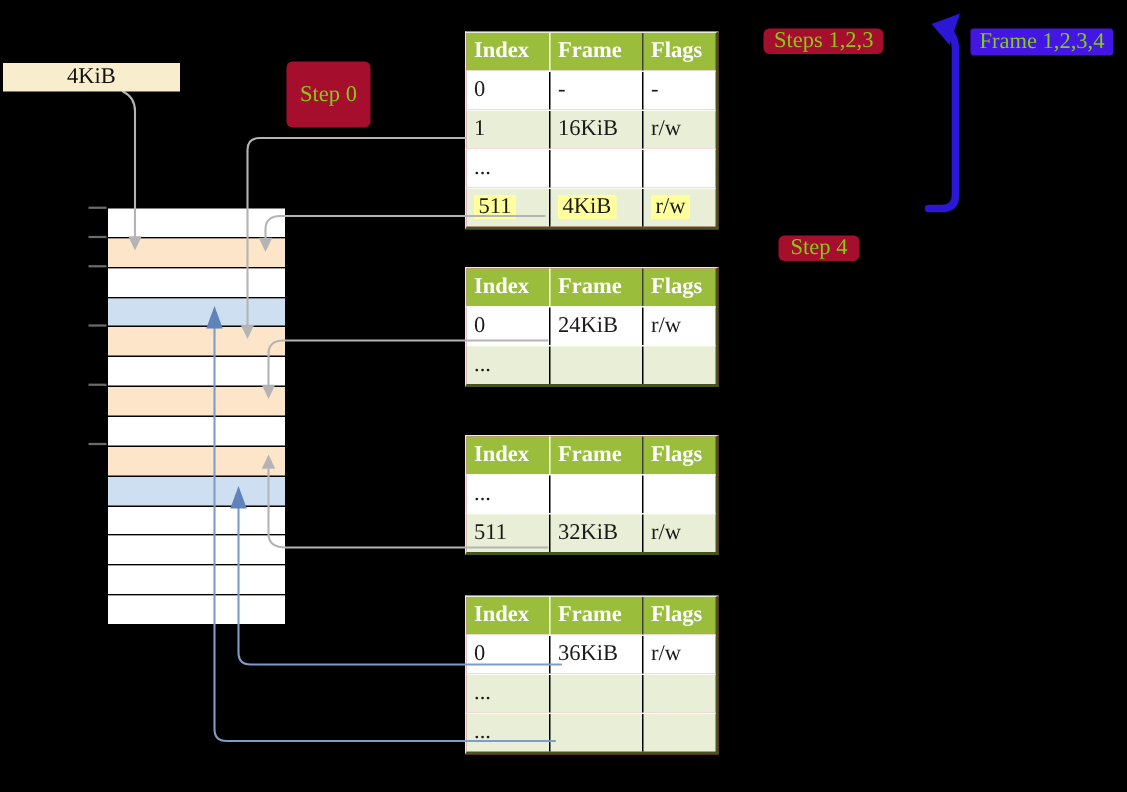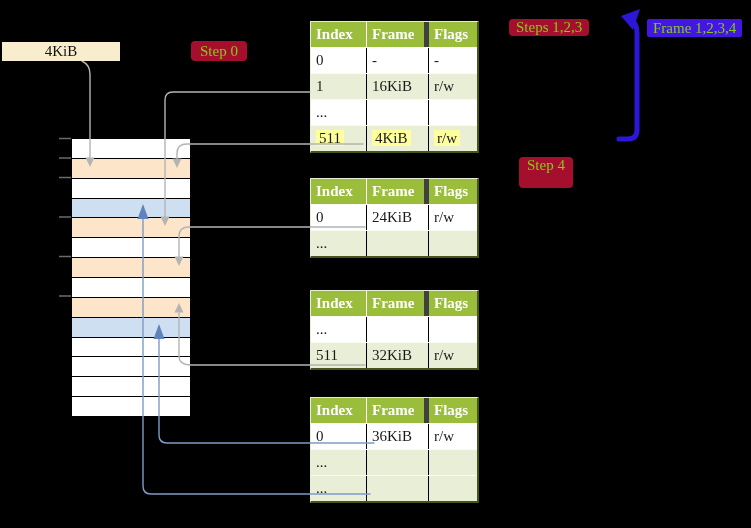--- a/index.html
+++ b/index.html
@@ -8,41 +8,41 @@
     --cream:#f8eecd; --gray:#b4b4b4; --steel:#7e9cc8; --bblue:#2c17d6;
   }
   html,body{margin:0;padding:0;background:var(--bg);}
   #stage{position:relative;width:751px;height:528px;background:var(--bg);overflow:hidden;
          font-family:"Liberation Serif","DejaVu Serif",serif;}
   .badge{position:absolute;font-size:15px;color:#84cc16;white-space:nowrap;z-index:6;}
   .badge.crimson{background:var(--crimson);border-radius:4px;}
   .badge.bluebadge{background:var(--blue-badge);border-radius:2px;}
   #size-label{left:2px;top:42px;width:118px;height:19px;line-height:19px;text-align:center;
               background:var(--cream);color:#111;font-size:15px;z-index:6;position:absolute;}
-  #step0{left:191px;top:41px;height:20px;line-height:20px;padding:0 9px;}
+  #step0{left:191px;top:41px;height:20px;line-height:20px;padding:12px 9px;}
   #steps123{left:509px;top:19px;height:17px;line-height:17px;padding:0 7px;}
   #steps1234{left:647px;top:19px;height:18px;line-height:18px;padding:0 6px;}
-  #step4{left:519px;top:157px;height:31px;line-height:17px;padding:0 8px;}
+  #step4{left:519px;top:157px;height:17px;line-height:17px;padding:0 8px;}
 
   #memory-column{position:absolute;left:71px;top:138px;width:118px;height:277px;
                  border:1px solid #000;display:flex;flex-direction:column;z-index:1;}
   .mem-row{flex:1;border-bottom:1px solid #000;}
   .mem-row:last-child{border-bottom:none;}
   .mem-white{background:#ffffff;}
   .mem-orange{background:var(--mem-orange);}
   .mem-blue{background:var(--mem-blue);}
 
   .ptable{position:absolute;left:310px;width:166px;background:#be185d;z-index:2;
           border-top:1px solid #e8edd6;border-left:1px solid #e8edd6;
           border-right:2px solid #46531a;border-bottom:2px solid #46531a;
           box-sizing:content-box;font-size:15px;}
   .hrow{display:flex;height:25px;background:var(--green);color:#fff;font-weight:bold;}
   .hcell{box-sizing:border-box;line-height:25px;padding-left:5px;}
   .hcell.c0{width:56px;border-right:1px solid #fff;}
-  .hcell.c1{width:62px;border-right:5px solid #404040;}
+  .hcell.c1{width:62px;border-right:1px solid #404040;}
   .hcell.c2{width:48px;}
   .brow{display:flex;height:26px;box-sizing:border-box;border-top:1px solid #fbfbf2;color:#1a1a1a;}
   .brow.shade-green{background:var(--row-green);}
   .brow.shade-white{background:#ffffff;}
   .bcell{box-sizing:border-box;line-height:24px;padding-left:5px;overflow:hidden;}
   .bcell.c0{width:56px;border-right:1px solid #000;}
   .bcell.c1{width:62px;border-right:1px solid #000;}
   .bcell.c2{width:48px;}
   .hl{background:var(--hl);padding:0 3px;}
 

